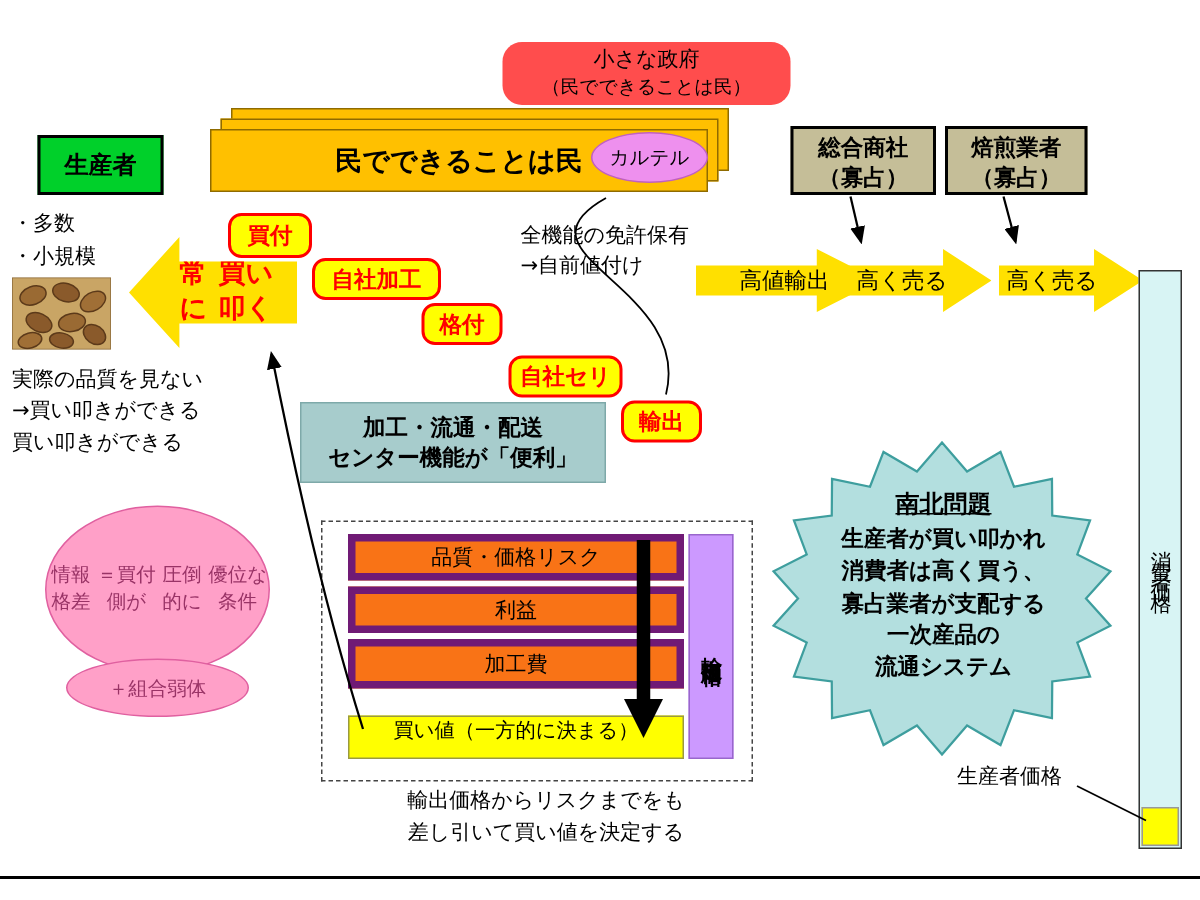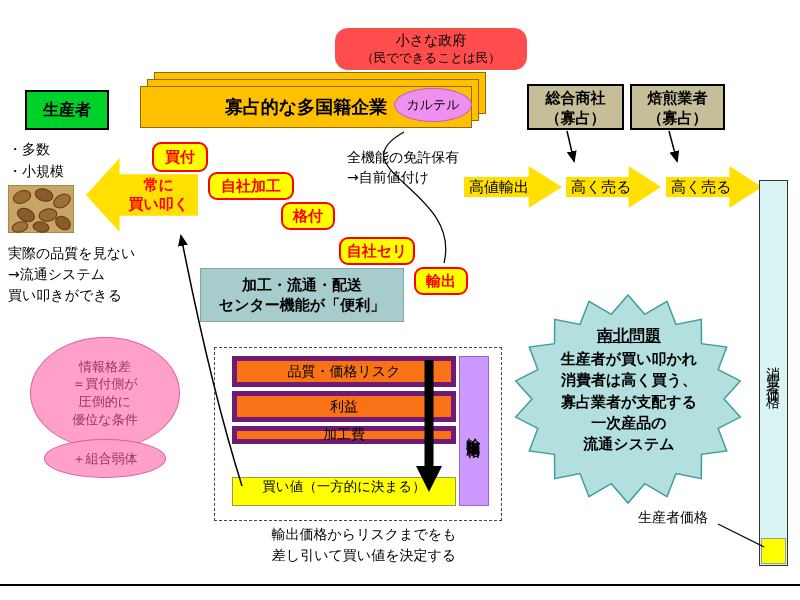--- a/index.html
+++ b/index.html
@@ -27,68 +27,68 @@
 
   .producer{left:25px;top:90px;width:80px;height:36px;background:#00d02a;border:2px solid #000;
             display:flex;align-items:center;justify-content:center;font-weight:bold;font-size:16px;}
   .traits{left:8px;top:138px;font-size:14px;line-height:1.6;}
 
   .beans{left:8px;top:185px;width:66px;height:48px;}
 
   
   .left-arrow{left:86px;top:158px;width:112px;height:74px;background:#ffe000;
       clip-path:polygon(0 50%,30% 0,30% 22%,100% 22%,100% 78%,30% 78%,30% 100%);}
-  .la-text{position:absolute;left:30%;top:22%;width:70%;height:56%;display:flex;flex-direction:column;
-      align-items:center;justify-content:center;color:#ff0000;font-weight:bold;font-size:15px;line-height:1.25;}
+  .la-text{position:absolute;left:30%;top:22%;width:70%;height:56%;display:flex;
+      align-items:center;justify-content:center;color:#ff0000;font-weight:bold;font-size:18px;line-height:1.25;}
 
   
   .step{background:#ffff00;border:2.5px solid #ff0000;border-radius:9px;color:#ff0000;font-weight:bold;
         font-size:15px;display:flex;align-items:center;justify-content:center;box-sizing:border-box;}
   .s0{left:152px;top:142px;width:56px;height:30px;}
   .s1{left:208px;top:172px;width:86px;height:28px;}
   .s2{left:281px;top:202px;width:54px;height:28px;}
   .s3{left:339px;top:237px;width:76px;height:28px;}
   .s4{left:414px;top:267px;width:54px;height:28px;}
 
   .license{left:347px;top:147px;font-size:14px;line-height:1.45;}
 
   
   .rarrow{height:42px;background:#ffe000;top:166px;display:flex;align-items:center;
       clip-path:polygon(0 26%,66% 26%,66% 0,100% 50%,66% 100%,66% 74%,0 74%);}
   .rarrow span{padding-left:5px;font-size:15px;}
-  .ra0{left:464px;width:98px;}
+  .ra0{left:464px;width:98px;padding-left:24px;}
   .ra1{left:566px;width:95px;}
   .ra2{left:666px;width:96px;}
 
   .company{top:84px;height:46px;background:#c5be98;border:2px solid #000;display:flex;flex-direction:column;
       align-items:center;justify-content:flex-end;font-weight:bold;font-size:15px;line-height:1.3;box-sizing:border-box;}
   .c0{left:527px;width:97px;}
   .c1{left:630px;width:95px;}
 
   .qnote{left:8px;top:243px;font-size:14px;line-height:1.5;}
 
   .ellipse{background:#ffa0c8;border:1px solid #e060a0;border-radius:50%;color:#993366;
-      display:flex;flex-direction:column;align-items:center;justify-content:center;text-align:center;}
+      display:flex;flex-direction:row;align-items:center;justify-content:center;text-align:center;}
   .info-gap{left:30px;top:337px;width:148px;height:110px;font-size:13px;line-height:1.35;}
   .union{left:44px;top:439px;width:120px;height:37px;font-size:13px;}
 
   .market{left:44px;top:481px;width:143px;height:31px;background:#ff0000;color:#fff;font-weight:bold;
       font-size:15px;display:flex;align-items:center;justify-content:center;}
 
   .teal-box{left:200px;top:268px;width:204px;height:54px;background:#a7cccc;border:1px solid #7ea9a9;
       display:flex;flex-direction:column;align-items:center;justify-content:center;font-weight:bold;
       font-size:15px;line-height:1.35;box-sizing:border-box;}
 
   .dashed{left:214px;top:347px;width:288px;height:174px;border:1.5px dashed #444;box-sizing:border-box;}
 
   .bar{left:232px;width:224px;background:#f97316;border:5px solid #701a75;display:flex;align-items:center;
       justify-content:center;font-size:14px;box-sizing:border-box;}
   .b0{top:356px;height:31px;}
   .b1{top:391px;height:31px;}
-  .b2{top:426px;height:18px;}
+  .b2{top:426px;height:33px;}
   .buy{left:232px;top:477px;width:224px;height:29px;background:#ffff00;border:1px solid #9a9a40;
       display:flex;align-items:flex-start;justify-content:center;font-size:13.5px;box-sizing:border-box;}
 
   .purple{left:459px;top:356px;width:30px;height:150px;background:#cc99ff;border:1px solid #9966cc;
       display:flex;align-items:center;justify-content:center;box-sizing:border-box;}
   .vtext{writing-mode:vertical-rl;text-orientation:upright;font-weight:bold;font-size:14px;letter-spacing:2px;}
 
   .caption{left:243px;top:524px;width:242px;text-align:center;font-size:14px;line-height:1.5;}
 
   .star-svg{left:512px;top:294px;}
@@ -112,21 +112,21 @@
 <div class="canvas">
 
   <div class="abs banner">
     <div class="banner-l1">小さな政府</div>
     <div class="banner-l2">（民でできることは民）</div>
   </div>
 
   <div class="abs gold-layer gl1"></div>
   <div class="abs gold-layer gl2"></div>
   <div class="abs gold-layer gl3">
-    <span>寡占的な多国籍企業</span>
+    <span>民でできることは民</span>
   </div>
 
   <div class="abs cartel">
     <span>カルテル</span>
   </div>
 
   <div class="abs producer">
     <span>生産者</span>
   </div>
   <div class="abs traits">
@@ -190,21 +190,21 @@
     <div>総合商社</div>
     <div>（寡占）</div>
   </div>
   <div class="abs company c1">
     <div>焙煎業者</div>
     <div>（寡占）</div>
   </div>
 
   <div class="abs qnote">
     <div>実際の品質を見ない</div>
-    <div>→流通システム</div>
+    <div>→買い叩きができる</div>
     <div>買い叩きができる</div>
   </div>
 
   <div class="abs ellipse info-gap">
     <div>情報格差</div>
     <div>＝買付側が</div>
     <div>圧倒的に</div>
     <div>優位な条件</div>
   </div>
   <div class="abs ellipse union">

